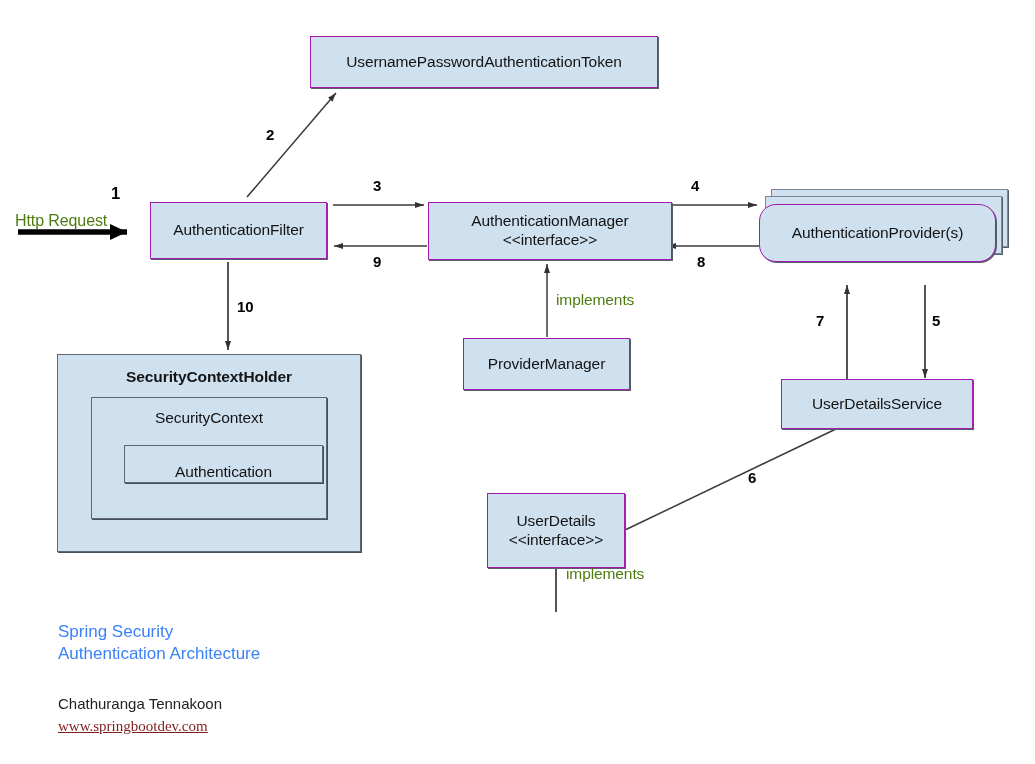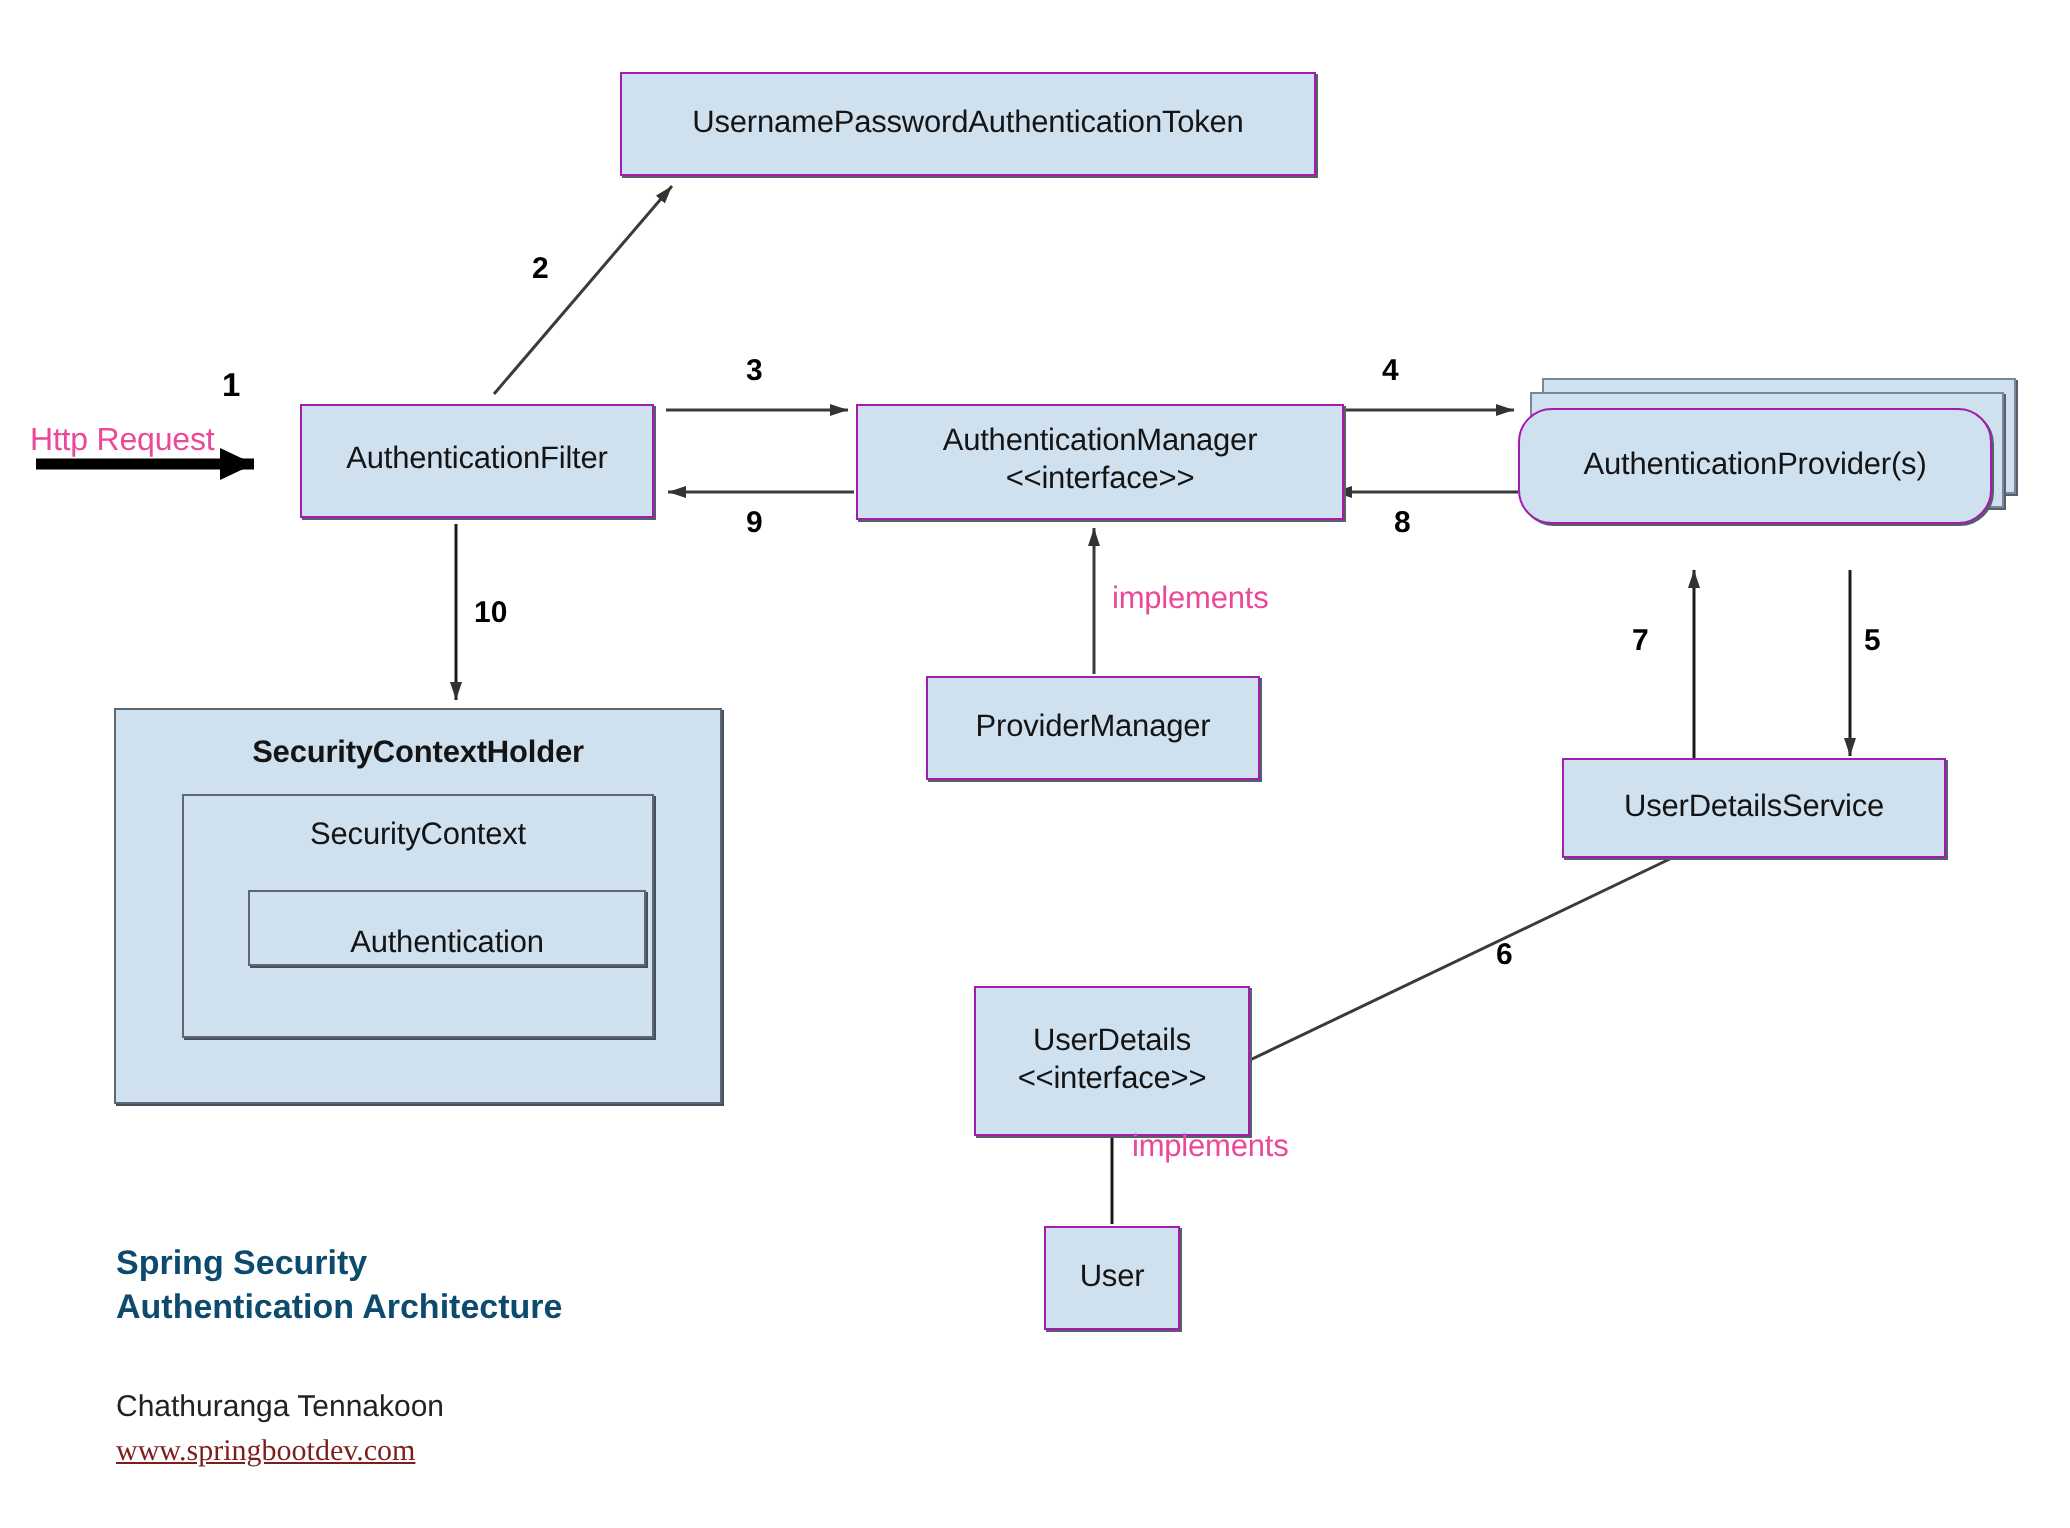--- a/index.html
+++ b/index.html
@@ -67,36 +67,36 @@
   
   .num {
     position: absolute;
     font-size: 15px;
     font-weight: bold;
     color: #000;
   }
   .plain {
     position: absolute;
     font-size: 15.5px;
-    color: #ec4899;
+    color: #4d7c0f;
     white-space: nowrap;
     letter-spacing: -0.1px;
   }
   .bold-label {
     position: absolute;
     font-size: 16.5px;
     font-weight: bold;
     color: #000;
     white-space: nowrap;
   }
   .credit-title {
     position: absolute;
     font-size: 17px;
-    font-weight: bold;
-    color: #0c4a6e;
+    font-weight: normal;
+    color: #3b82f6;
     line-height: 1.32;
     white-space: pre-line;
   }
   .credit-author {
     position: absolute;
     font-size: 15px;
     color: #222;
     white-space: nowrap;
   }
   .credit-link {
@@ -209,23 +209,20 @@
 
   <div class="node" style="left:781px; top:379px; width:192px; height:50px;">
     <span class="lbl">UserDetailsService</span>
   </div>
 
   <div class="node two-line" style="left:487px; top:493px; width:138px; height:75px; flex-direction:column;">
     <span class="lbl">UserDetails</span>
     <span class="lbl">&lt;&lt;interface&gt;&gt;</span>
   </div>
 
-  <div class="node" style="left:522px; top:613px; width:68px; height:52px;">
-    <span class="lbl">User</span>
-  </div>
 
   <div class="container-box" style="left:57px; top:354px; width:304px; height:198px;">
     <div class="container-title" style="top:13px;font-weight:bold;">SecurityContextHolder</div>
   </div>
 
   <div class="container-box" style="left:91px; top:397px; width:236px; height:122px;">
     <div class="container-title" style="top:11px;">SecurityContext</div>
   </div>
 
   <div class="container-box" style="left:124px; top:445px; width:199px; height:38px; background:#cfe0ef;">

